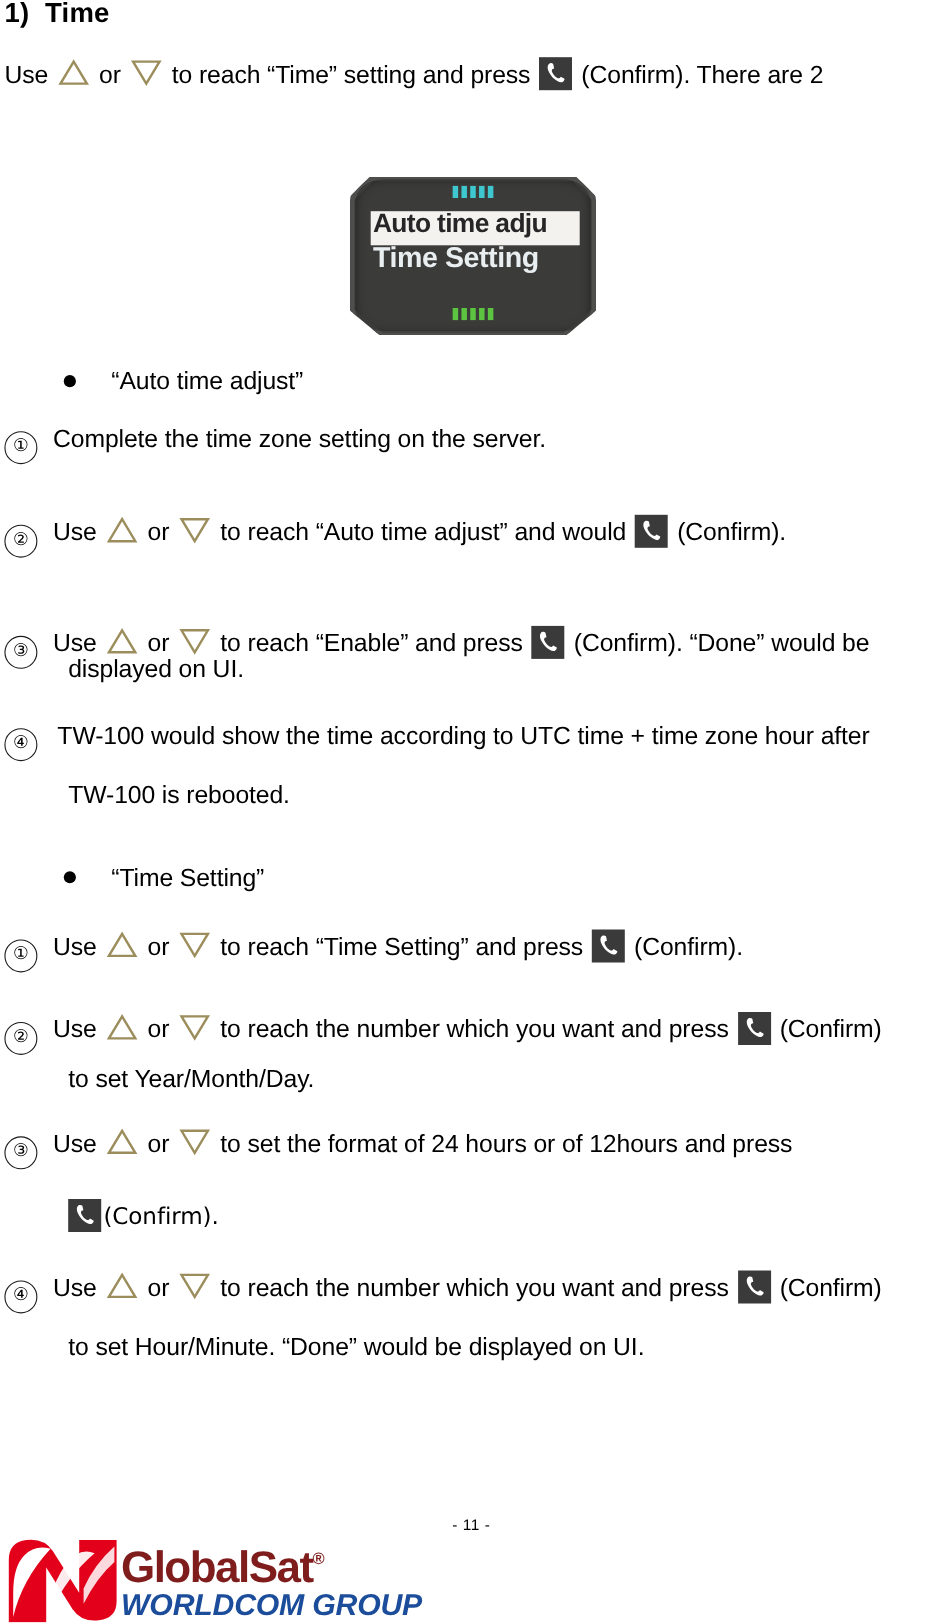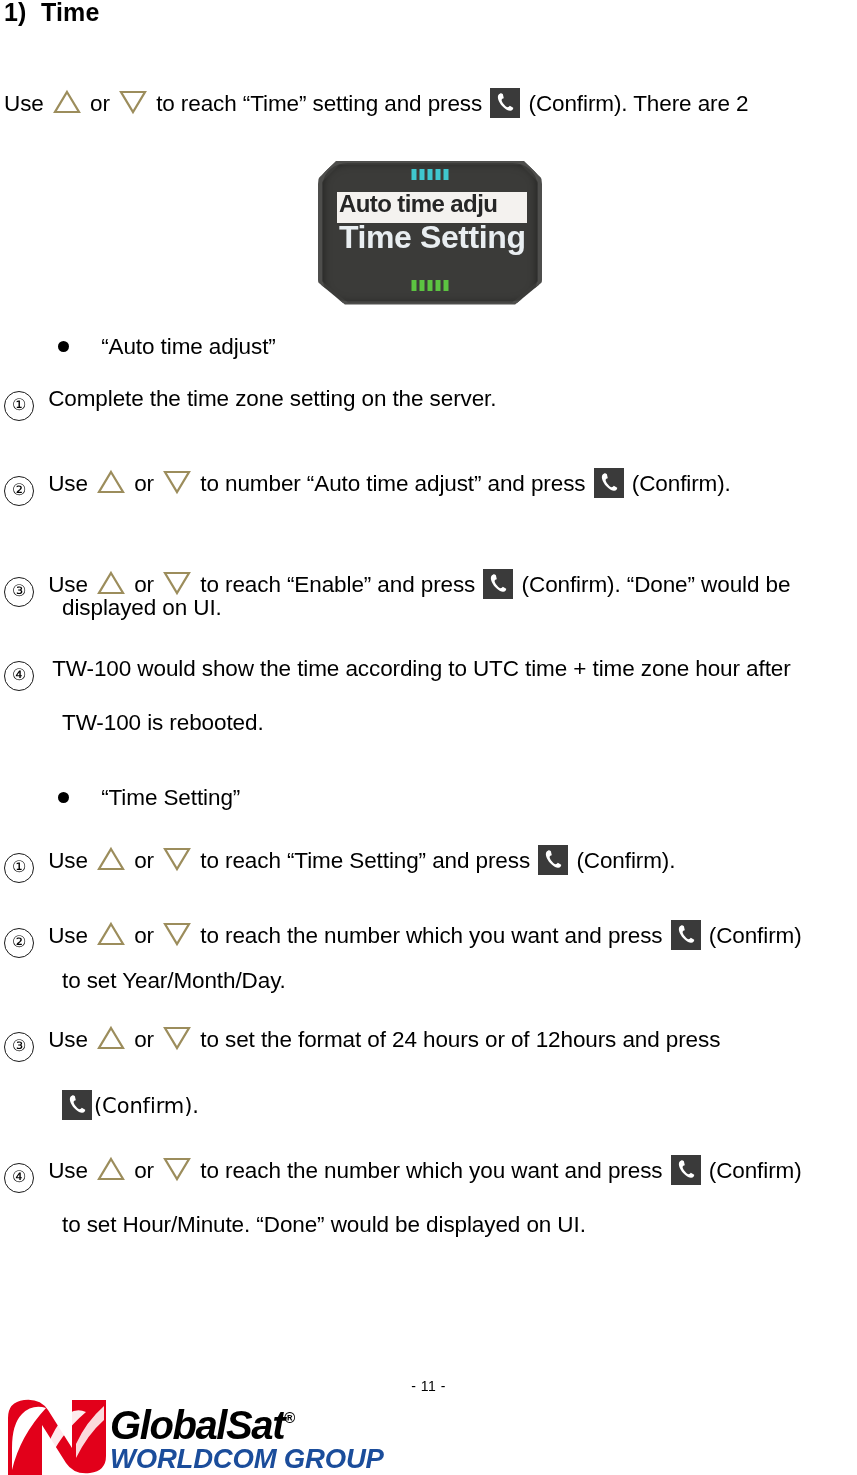--- a/index.html
+++ b/index.html
@@ -36,21 +36,21 @@
 
   .para {
     position: absolute;
     left: 4px;
     font-size: 22.5px;
     line-height: 27px;
     white-space: nowrap;
     letter-spacing: -0.1px;
   }
 
-  .p-intro1 { top: 52px; margin-top: 36px; }
+  .p-intro1 { top: 52px; }
   .p-intro2 { top: 110px; }
 
   
   .tri {
     display: inline-block;
     vertical-align: -4px;
     width: 30px;
     height: 26px;
     position: relative;
     margin: 0 2px;
@@ -159,21 +159,21 @@
     left: 21px;
     top: 64px;
     width: 196px;
     height: 34px;
     overflow: hidden;
   }
   .scr-line2 span {
     position: absolute;
     left: 0px;
     top: -3px;
-    font-size: 32px;
+    font-size: 26px;
     font-weight: bold;
     color: #e9eef1;
     white-space: nowrap;
     letter-spacing: -0.4px;
     font-family: "Liberation Sans", sans-serif;
   }
 
   
   .row {
     position: absolute;
@@ -218,23 +218,22 @@
     left: 0; top: 0;
   }
   .logo-text {
     position: absolute;
     left: 104px;
     top: 1px;
   }
   .logo-main {
     font-family: "Liberation Sans", sans-serif;
     font-size: 40px;
-    font-style: italic;
     font-weight: bold;
-    color: #000000;
+    color: #7f1d1d;
     letter-spacing: -1.4px;
     line-height: 42px;
     white-space: nowrap;
   }
   .logo-reg {
     font-size: 15px;
     vertical-align: 16px;
     letter-spacing: 0;
   }
   .logo-sub {
@@ -321,21 +320,21 @@
       <svg width="30" height="26" viewBox="0 0 30 26">
           <polygon points="15,3 27,23 3,23" fill="none" stroke="#9c8d5c" stroke-width="2.2"></polygon>
         </svg>
     </span>
     <span>or</span>
     <span class="tri">
       <svg width="30" height="26" viewBox="0 0 30 26">
           <polygon points="3,3 27,3 15,23" fill="none" stroke="#9c8d5c" stroke-width="2.2"></polygon>
         </svg>
     </span>
-    <span>to number “Auto time adjust” and press</span>
+    <span>to reach “Auto time adjust” and would</span>
     <span class="phone">
       <svg width="24" height="24" viewBox="0 0 24 24">
           <path d="M7.2 2.4c-.9.3-1.6 1-2 1.9-.6 1.5-.4 3.4.6 5.6 1.1 2.5 3 5 5.2 6.9 2.1 1.8 4.2 2.9 5.9 3 1.1.1 2-.3 2.6-1.1.5-.6.8-1.4.7-2l-3.4-1.9c-.4.6-.9 1.1-1.4 1.3-.8.3-1.8-.1-3.1-1.2-1.4-1.2-2.6-2.8-3.3-4.3-.5-1.2-.5-2.1.1-2.6.4-.4 1-.6 1.7-.7L9.9 3.2c-.6-.6-1.6-1-2.7-.8z" fill="#ffffff"></path>
         </svg>
     </span>
     <span>(Confirm).</span>
   </div>
 
   <div class="row" style="top:569px;">
     <span class="circ">③</span>

